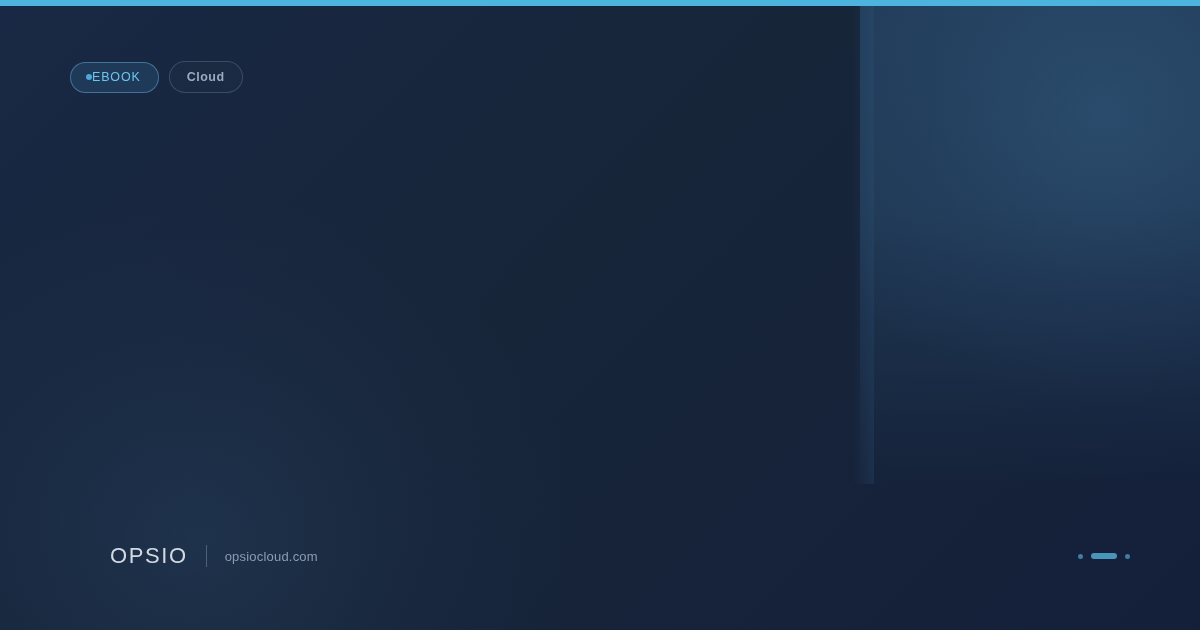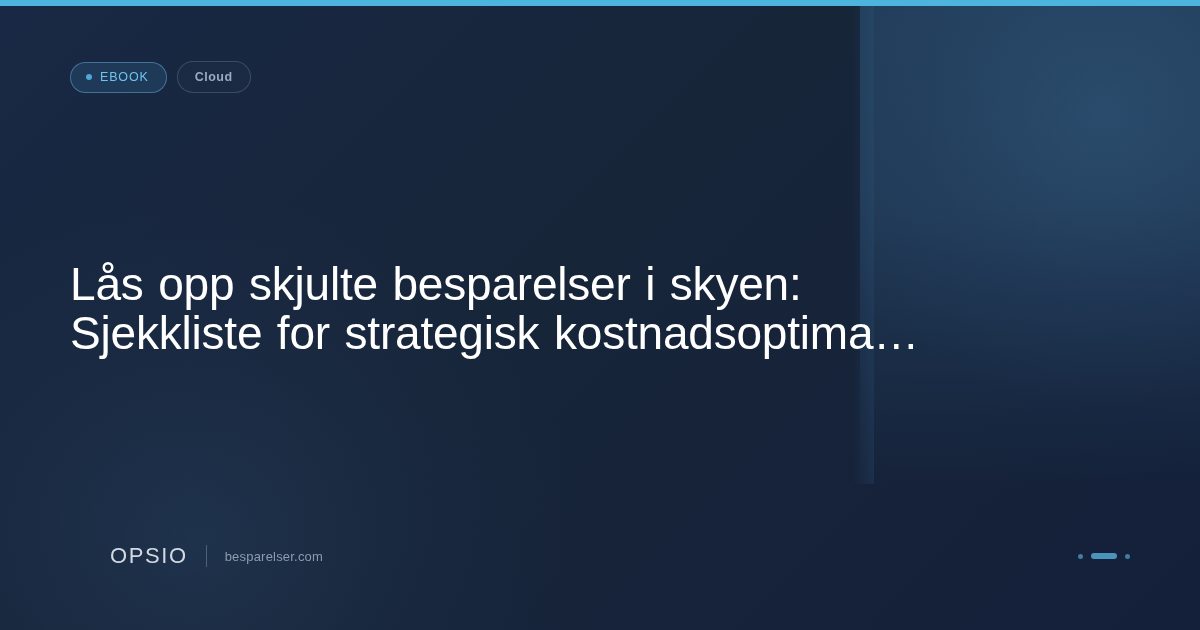--- a/index.html
+++ b/index.html
@@ -124,21 +124,20 @@
     display:flex;
     align-items:center;
     height:31px;
     border-radius:16px;
     font-size:12.5px;
     letter-spacing:.85px;
     white-space:nowrap;
   }
   .badge-primary {
     padding:0 17px 0 15px;
-    gap:8px;
     background:rgba(47,96,139,0.32);
     border:1px solid rgba(99,160,200,0.55);
     color:#6fc4ec;
     font-weight:500;
   }
   .badge-dot {
     width:6px; height:6px;
     border-radius:50%;
     background:#4fa8d8;
     flex:none;
@@ -237,27 +236,26 @@
     <div class="badges">
       <div class="badge badge-primary">
         <span class="badge-dot"></span>
         <span>EBOOK</span>
       </div>
       <div class="badge badge-secondary">
         <span>Cloud</span>
       </div>
     </div>
 
-    <h1 class="title">Lås opp skjulte besparelser i skyen: Sjekkliste for strategisk kostnadsoptima…</h1>
 
     <div class="footer">
       <div class="brand">
         <span class="brand-name">OPSIO</span>
         <span class="brand-divider"></span>
-        <span class="brand-url">besparelser.com</span>
+        <span class="brand-url">opsiocloud.com</span>
       </div>
       <div class="pager">
         <span class="pager-dot"></span>
         <span class="pager-dot active"></span>
         <span class="pager-dot"></span>
       </div>
     </div>
 
   </div>
 </div>

